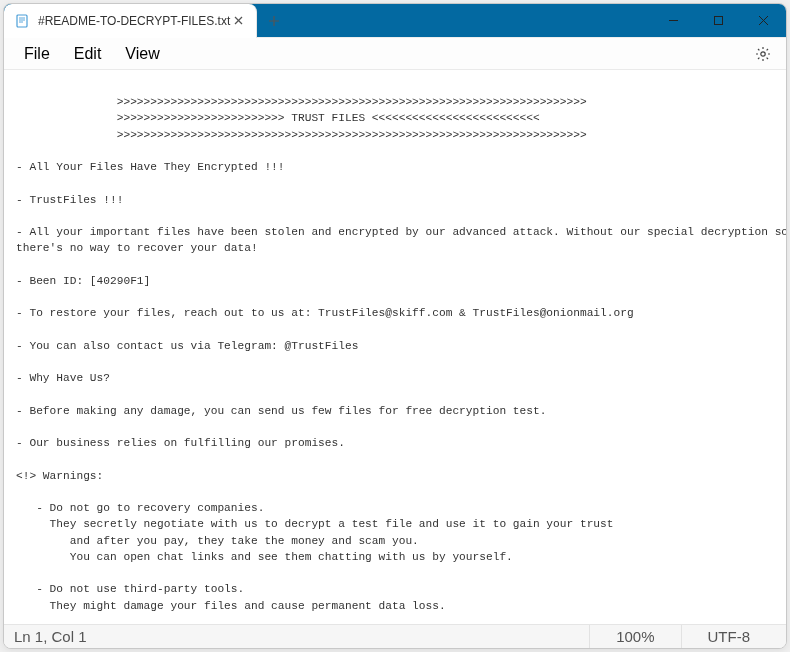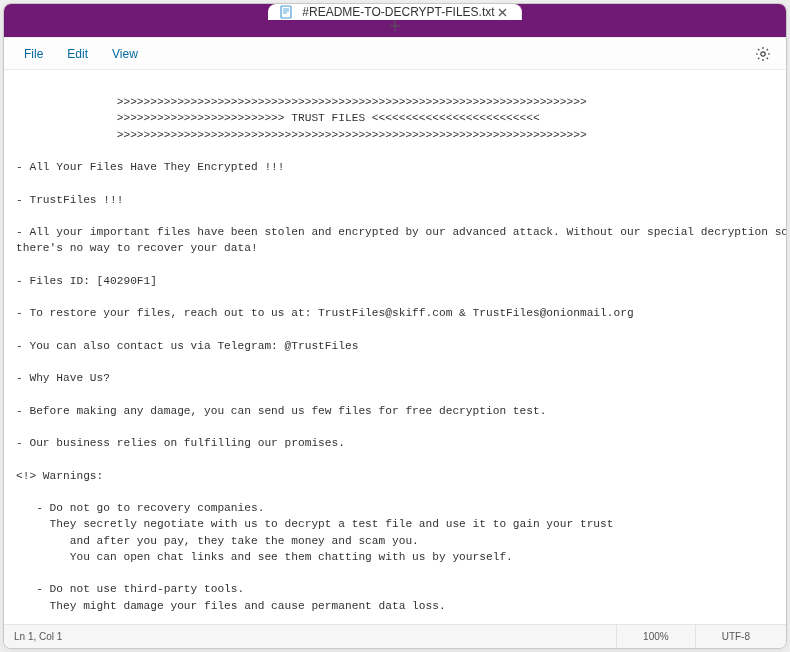--- a/index.html
+++ b/index.html
@@ -19,23 +19,22 @@
       border-radius: 8px;
       display: flex;
       flex-direction: column;
       box-shadow: 0 2px 8px rgba(0,0,0,0.08);
       overflow: hidden;
     }
     .titlebar {
       display: flex;
       align-items: center;
       height: 34px;
-      background: #701a75;
+      background: #0369a1;
       border-bottom: 1px solid #eee;
-      flex-direction: column;
     }
     .tab {
       display: flex;
       align-items: center;
       padding: 0 10px;
       height: 34px;
       background: #fff;
       border-top-left-radius: 8px;
       border-top-right-radius: 8px;
       border-right: 1px solid #e6e6e6;
@@ -89,22 +88,22 @@
     .menubar {
       display: flex;
       align-items: center;
       height: 32px;
       padding: 0 8px;
       background: #fdfdfd;
       border-bottom: 1px solid #eaeaea;
     }
     .menu-item {
       padding: 4px 12px;
-      font-size: 12px;
-      color: #0369a1;
+      font-size: 16px;
+      color: #000000;
       cursor: pointer;
     }
     .settings-btn {
       margin-left: auto;
       width: 30px;
       height: 30px;
       display: flex;
       align-items: center;
       justify-content: center;
       cursor: pointer;
@@ -134,21 +133,21 @@
       letter-spacing: -6px;
       white-space: nowrap;
     }
     .statusbar {
       height: 24px;
       display: flex;
       align-items: center;
       padding: 0 10px;
       background: #f6f6f6;
       border-top: 1px solid #e5e5e5;
-      font-size: 10px;
+      font-size: 15px;
       color: #555;
     }
     .status-left { flex: 1; }
     .status-seg {
       padding: 0 26px;
       border-left: 1px solid #e2e2e2;
       height: 100%;
       display: flex;
       align-items: center;
     }
@@ -228,21 +227,21 @@
 <span>               &gt;&gt;&gt;&gt;&gt;&gt;&gt;&gt;&gt;&gt;&gt;&gt;&gt;&gt;&gt;&gt;&gt;&gt;&gt;&gt;&gt;&gt;&gt;&gt;&gt; TRUST FILES &lt;&lt;&lt;&lt;&lt;&lt;&lt;&lt;&lt;&lt;&lt;&lt;&lt;&lt;&lt;&lt;&lt;&lt;&lt;&lt;&lt;&lt;&lt;&lt;&lt;</span>
 <span>               &gt;&gt;&gt;&gt;&gt;&gt;&gt;&gt;&gt;&gt;&gt;&gt;&gt;&gt;&gt;&gt;&gt;&gt;&gt;&gt;&gt;&gt;&gt;&gt;&gt;&gt;&gt;&gt;&gt;&gt;&gt;&gt;&gt;&gt;&gt;&gt;&gt;&gt;&gt;&gt;&gt;&gt;&gt;&gt;&gt;&gt;&gt;&gt;&gt;&gt;&gt;&gt;&gt;&gt;&gt;&gt;&gt;&gt;&gt;&gt;&gt;&gt;&gt;&gt;&gt;&gt;&gt;&gt;&gt;&gt;</span>
 
 <span>- All Your Files Have They Encrypted !!!</span>
 
 <span>- TrustFiles !!!</span>
 
 <span>- All your important files have been stolen and encrypted by our advanced attack. Without our special decryption software,
 there's no way to recover your data!</span>
 
-<span>- Files ID: [40290F1]</span>
+<span>- Been ID: [40290F1]</span>
 
 <span>- To restore your files, reach out to us at: TrustFiles@skiff.com &amp; TrustFiles@onionmail.org</span>
 
 <span>- You can also contact us via Telegram: @TrustFiles</span>
 
 <span>- Why Have Us?</span>
 
 <span>- Before making any damage, you can send us few files for free decryption test.</span>
 
 <span>- Our business relies on fulfilling our promises.</span>

